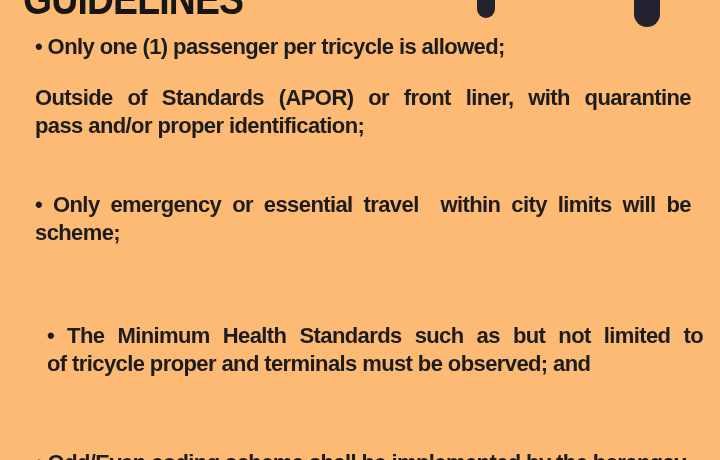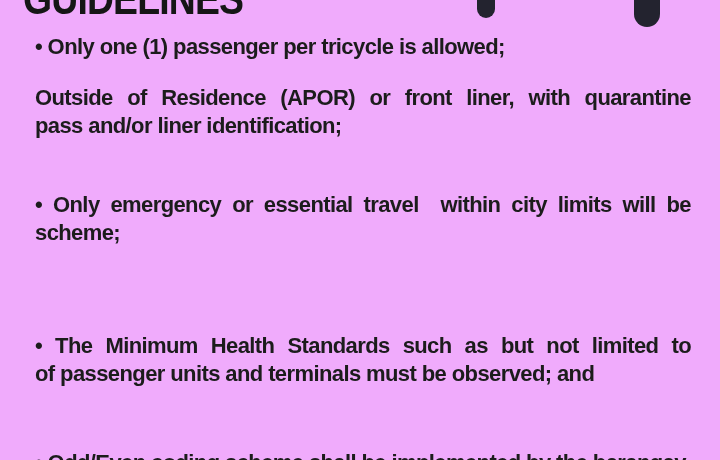--- a/index.html
+++ b/index.html
@@ -1,19 +1,19 @@
 <!DOCTYPE html>
 <html><head>
 <meta charset="utf-8">
 <style>
   html,body{margin:0;padding:0;}
   #poster{
     position:relative;
     width:720px;height:460px;
-    background:#f0abfc;
+    background:#fdba74;
     overflow:hidden;
     font-family:"Liberation Sans", sans-serif;
     color:#1c1c1c;
   }
   
   .heading{
     position:absolute;
     left:23px; top:-26px;
     font-size:44px;
     font-weight:700;
@@ -40,43 +40,43 @@
     font-weight:700;
     letter-spacing:-0.6px;
     line-height:28px;
   }
   .para .tline{ white-space:pre-wrap; text-align:left; }
   .para .tline.full{ text-align:justify; text-align-last:justify; }
   .para-0{ top:33px; }
   .para-1{ top:84px; }
   .para-2{ top:191px; }
   .para-3{ top:285px; }
-  .para-4{ top:332px; }
+  .para-4{ top:322px;margin-left:12px; }
   .para-5{ top:449px; }  
 </style>
 </head>
 <body>
 
 <div id="poster">
   <div class="heading">GUIDELINES</div>
 
   <div class="frag frag-left"></div>
   <div class="frag frag-right"></div>
 
   <div class="para para-0">
       <div class="tline">• Only one (1) passenger per tricycle is allowed;</div>
     </div>
   <div class="para para-1">
-      <div class="tline full">Outside of Residence (APOR) or front liner, with quarantine</div>
-      <div class="tline">pass and/or liner identification;</div>
+      <div class="tline full">Outside of Standards (APOR) or front liner, with quarantine</div>
+      <div class="tline">pass and/or proper identification;</div>
     </div>
   <div class="para para-2">
       <div class="tline full">• Only emergency or essential travel  within city limits will be</div>
       <div class="tline">scheme;</div>
     </div>
   <div class="para para-4">
       <div class="tline full">• The Minimum Health Standards such as but not limited to</div>
-      <div class="tline">of passenger units and terminals must be observed; and</div>
+      <div class="tline">of tricycle proper and terminals must be observed; and</div>
     </div>
   <div class="para para-5">
       <div class="tline">• Odd/Even coding scheme shall be implemented by the barangay</div>
     </div>
 </div>
 
 </body></html>

